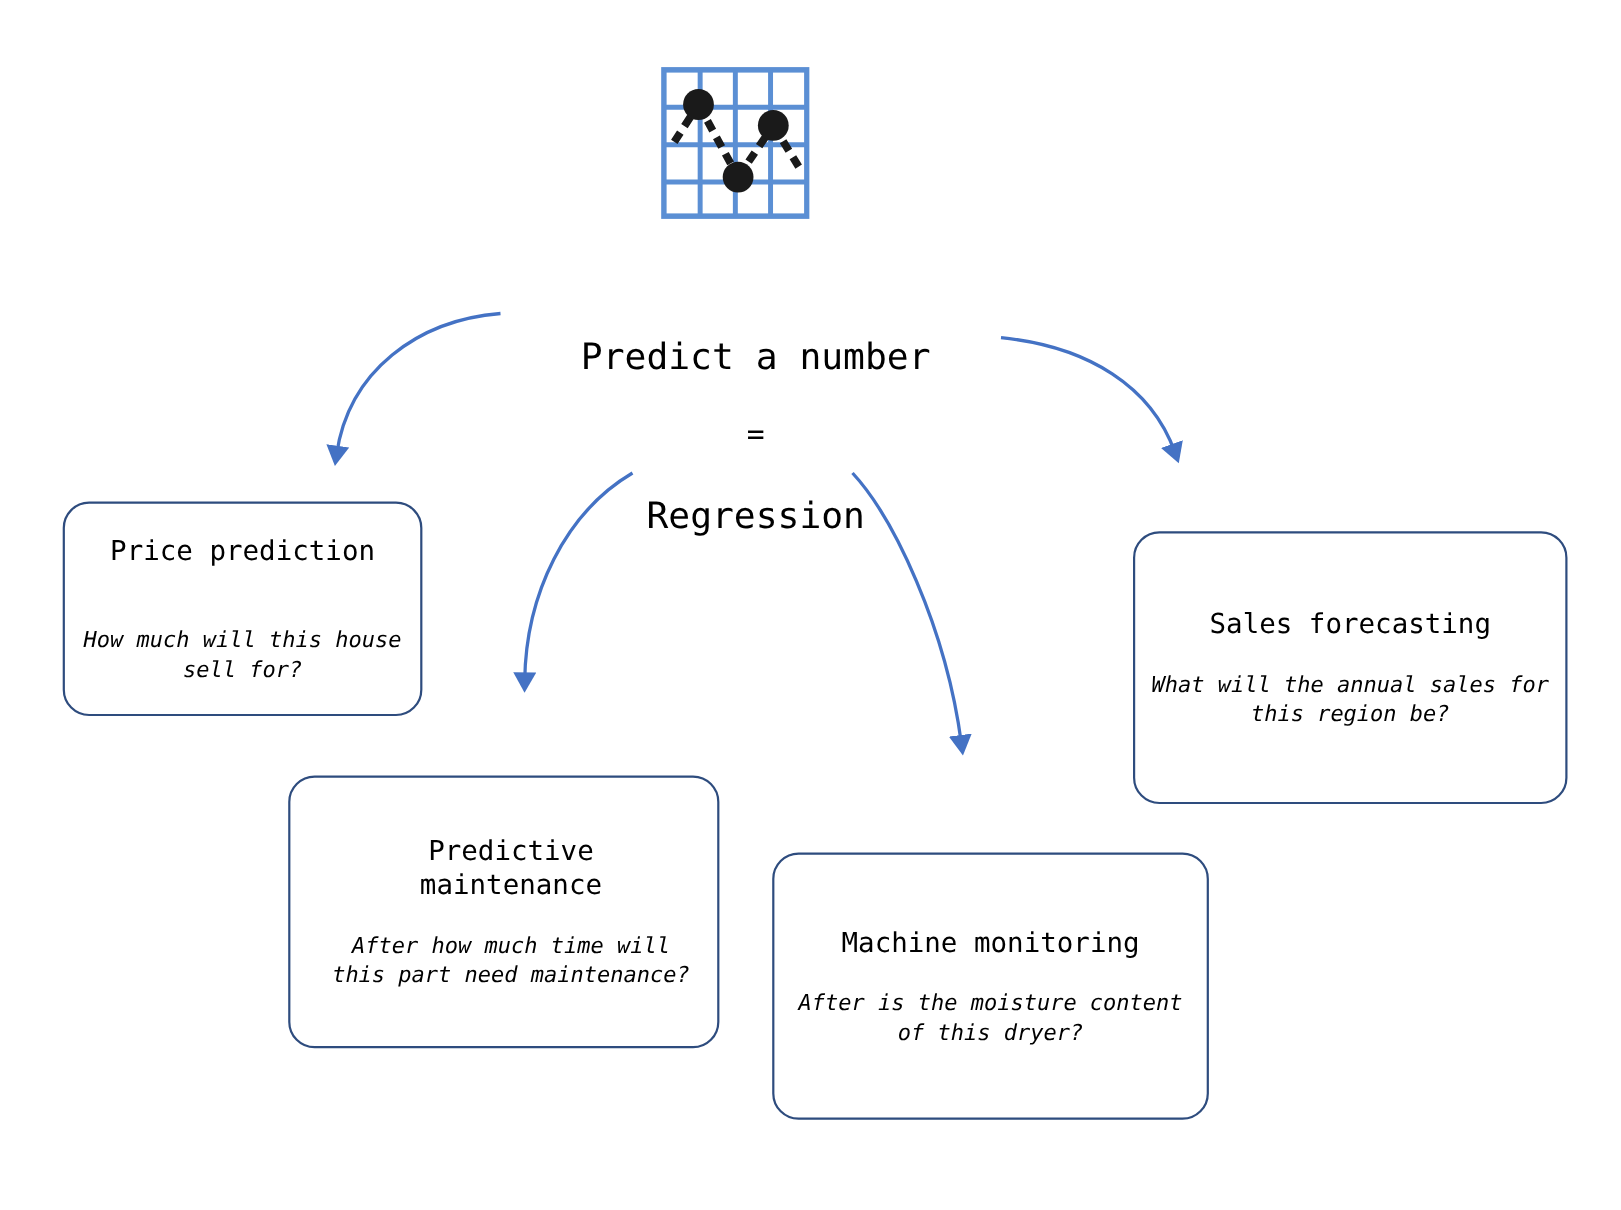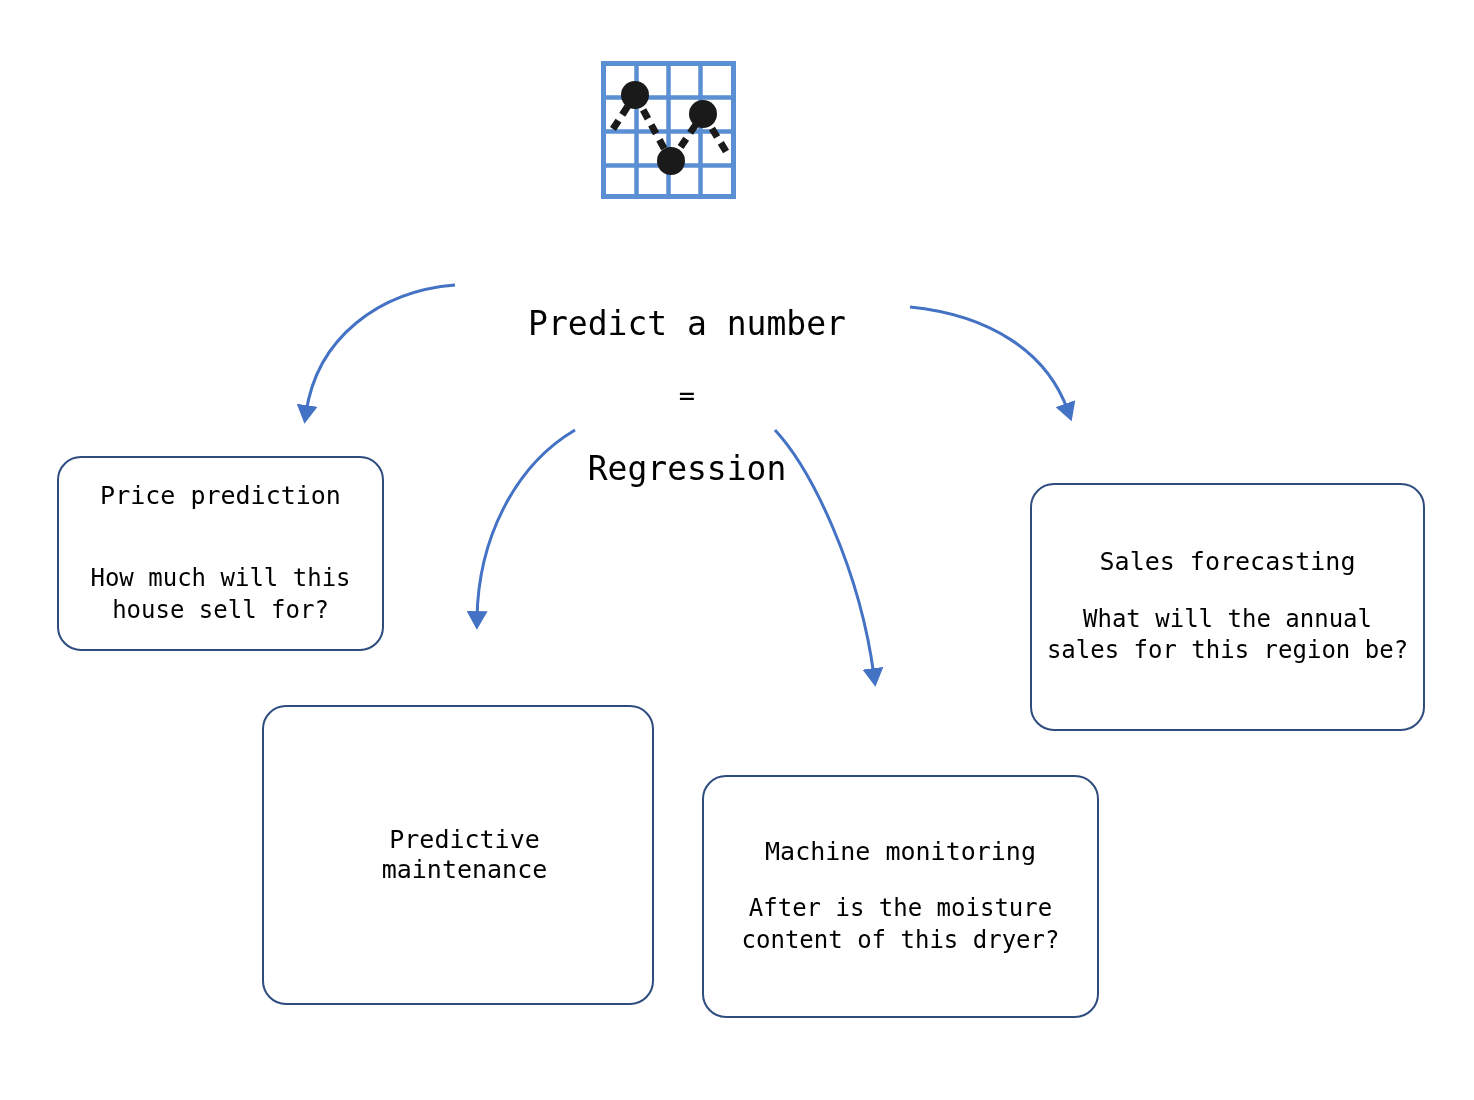--- a/index.html
+++ b/index.html
@@ -73,29 +73,30 @@
     justify-content: center;
     text-align: center;
     padding: 10px 14px;
   }
   .card-title {
     font-size: 25px;
     line-height: 1.22;
     white-space: pre-line;
   }
   .card-question {
-    font-size: 24px;
+    font-style: italic;
+    font-size: 20px;
     line-height: 1.32;
     margin-top: 26px;
   }
 
   #card-price            { left: 57px;   top: 456px; width: 327px; height: 195px; gap: 28px; }
   #card-price .card-question  { margin-top: 24px; }
 
-  #card-maintenance      { left: 262px;  top: 705px; width: 392px; height: 300px; padding-left: 27px; }
+  #card-maintenance      { left: 262px;  top: 705px; width: 392px; height: 248px; padding-left: 27px; }
   #card-monitoring       { left: 702px;  top: 775px; width: 397px; height: 243px; }
   #card-sales            { left: 998px;  top: 483px; width: 395px; height: 248px; margin-left: 32px; }
 </style>
 </head>
 <body>
 
 <div id="canvas">
 
   <div id="regression-icon">
     <svg viewBox="0 0 135 138" width="135" height="138">
@@ -143,20 +144,21 @@
   </div>
 
   <div class="card" id="card-price">
     <div class="card-title">Price prediction</div>
     <div class="card-question">How much will this house sell for?</div>
   </div>
 
   <div class="card" id="card-maintenance">
     <div class="card-title">Predictive
 maintenance</div>
+    <div class="card-question">After how much time will this part need maintenance?</div>
   </div>
 
   <div class="card" id="card-monitoring">
     <div class="card-title">Machine monitoring</div>
     <div class="card-question">After is the moisture content of this dryer?</div>
   </div>
 
   <div class="card" id="card-sales">
     <div class="card-title">Sales forecasting</div>
     <div class="card-question">What will the annual sales for this region be?</div>

